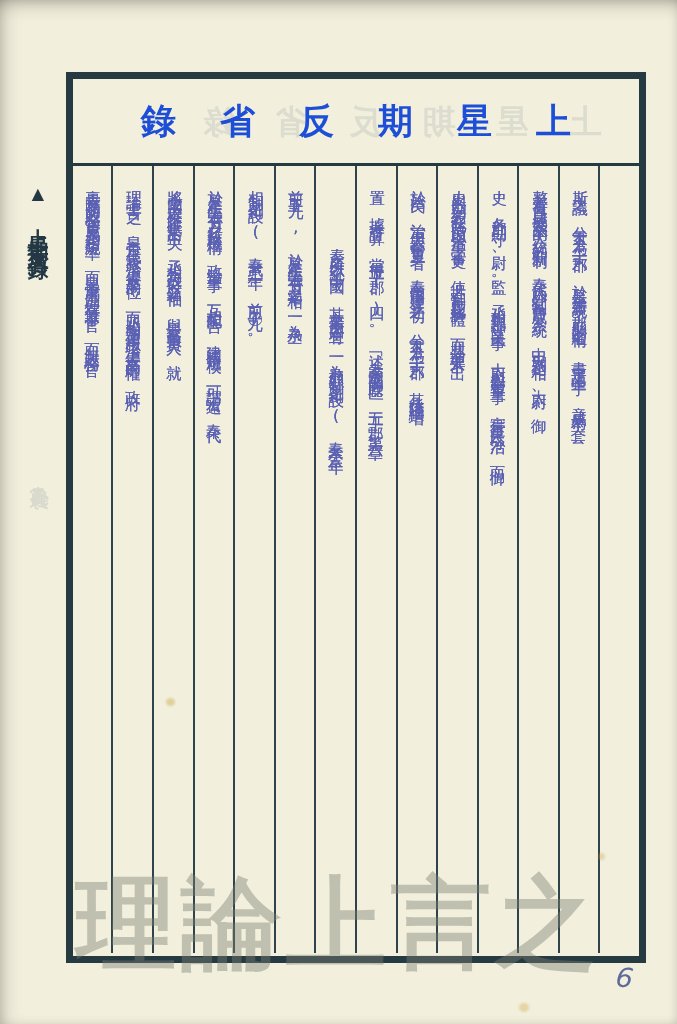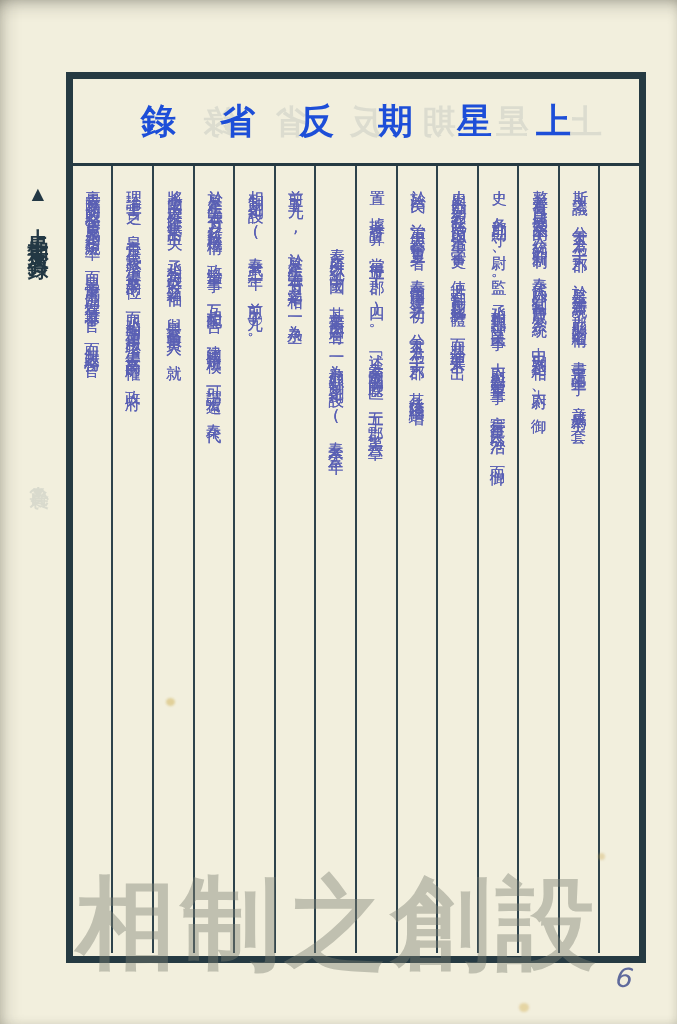--- a/index.html
+++ b/index.html
@@ -139,18 +139,18 @@
       </div>
       <div class="col">
         <span>理論上言之,皇帝只代表政治上最尊的位,而丞相則運用政治上最高的權。政府</span>
       </div>
       <div class="col">
         <span>裏實際的政務官吏屬丞相統率,而皇帝屬下則僅有侍奉官,而無政務官。</span>
       </div>
     </div>
 </div>
 
-<div class="watermark">相制之創設</div>
+<div class="watermark">理論上言之</div>
 <div class="page-number">6</div>
 
 <div class="stain s1"></div>
 <div class="stain s2"></div>
 <div class="stain s3"></div>
 
 </body></html>

